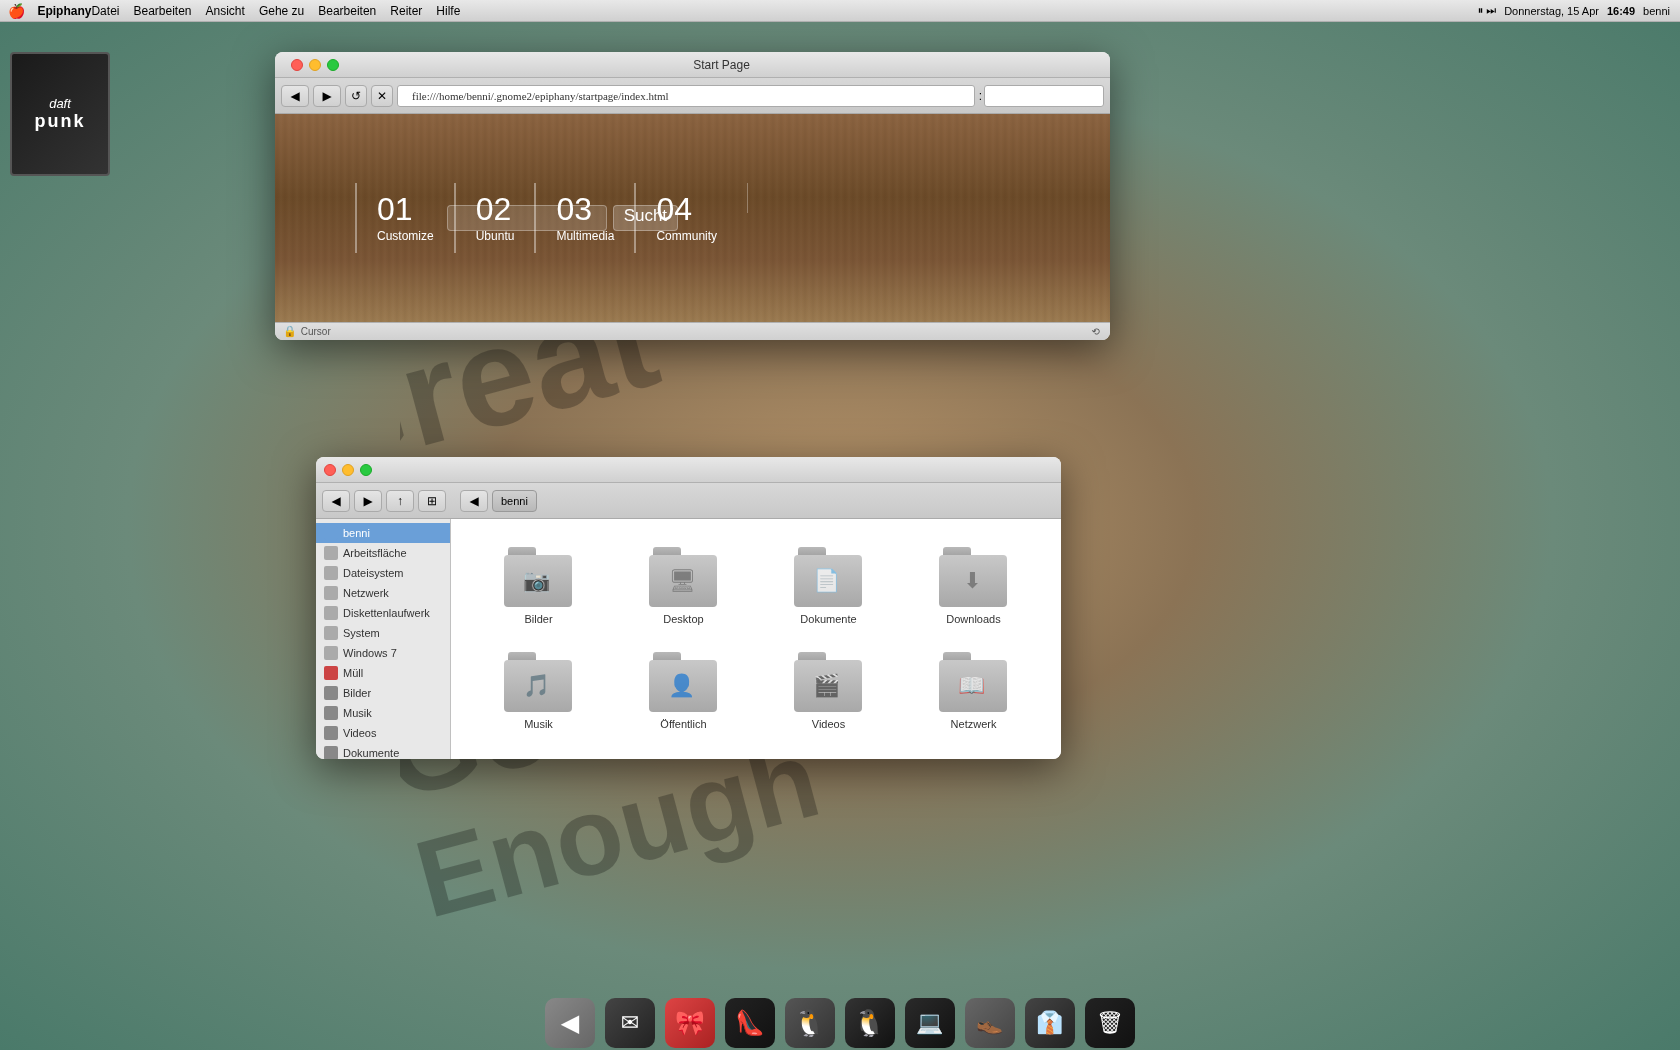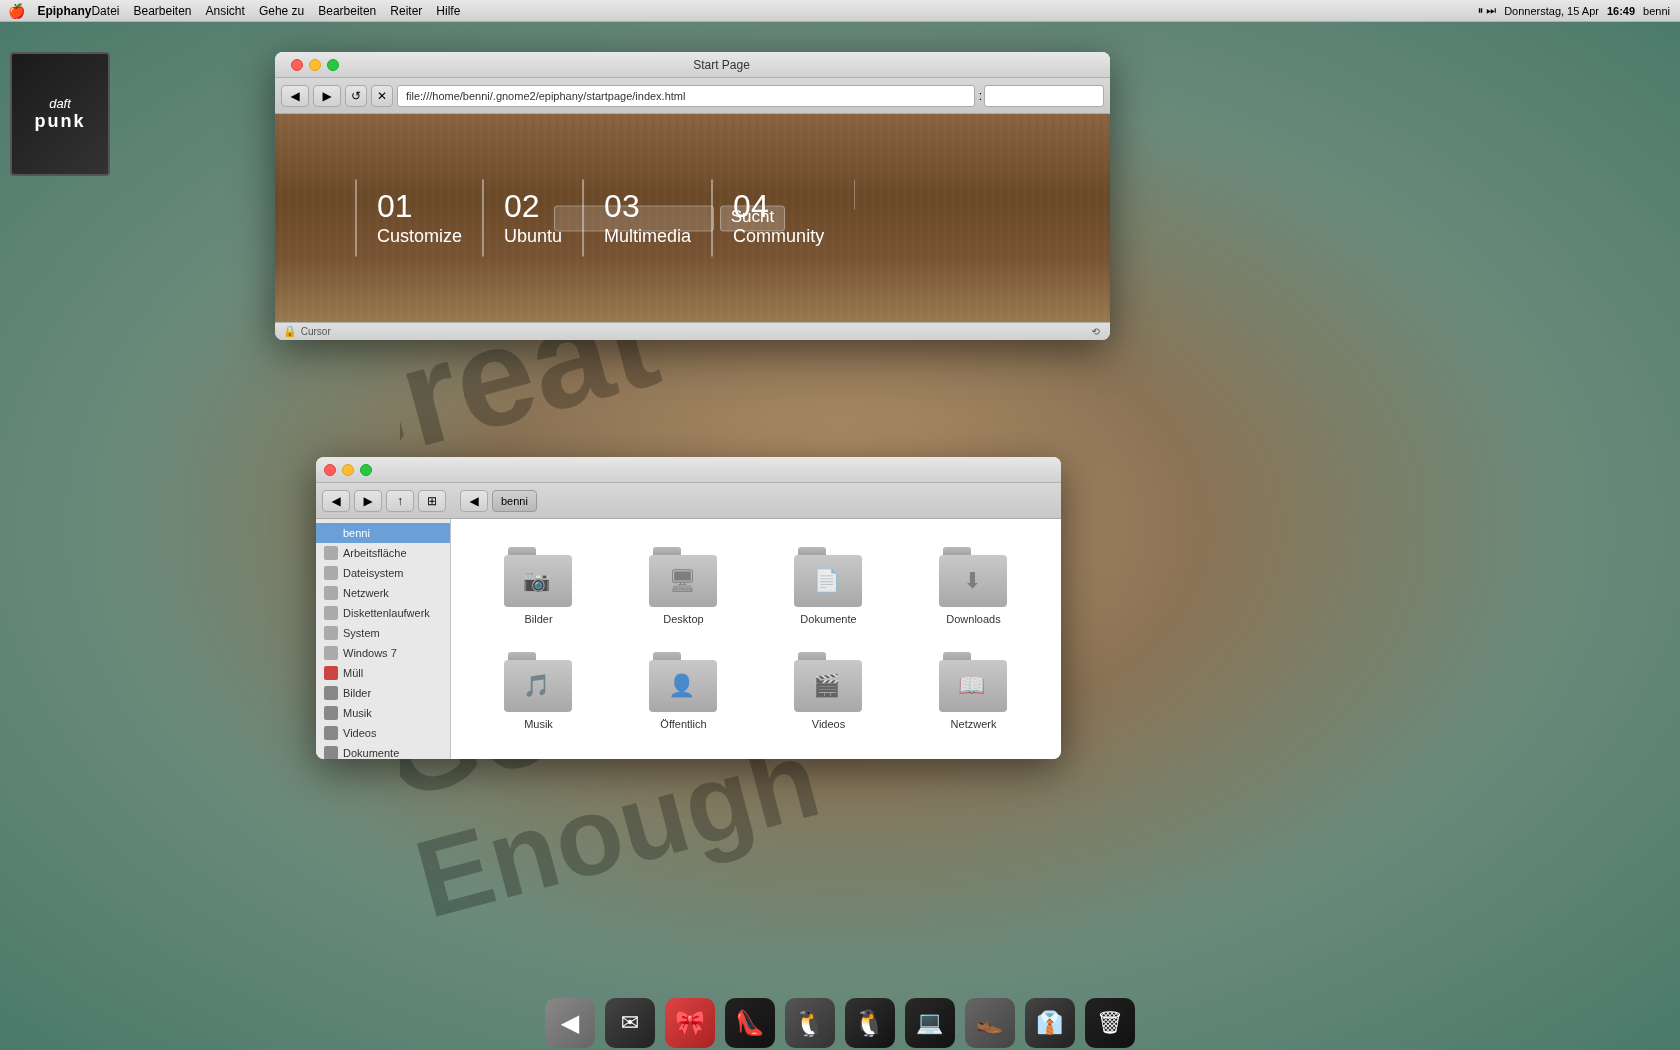--- a/index.html
+++ b/index.html
@@ -159,25 +159,26 @@
       justify-content: center;
       cursor: pointer;
       font-size: 12px;
     }
     .url-bar {
       flex: 1;
       height: 22px;
       background: white;
       border: 1px solid #aaa;
       border-radius: 3px;
-      padding: 0 8px;
+      padding: 0 14px;
       font-size: 11px;
       color: #333;
       display: flex;
       align-items: center;
+      font-family: Liberation Serif, serif;
     }
     .search-box {
       width: 120px;
       height: 22px;
       background: white;
       border: 1px solid #aaa;
       border-radius: 3px;
       display: flex;
       align-items: center;
       padding: 0 4px;
@@ -213,21 +214,21 @@
       color: white;
       border-left: 2px solid rgba(255,255,255,0.4);
       cursor: pointer;
     }
     .nav-section-num {
       font-size: 32px;
       font-weight: 300;
       line-height: 1;
     }
     .nav-section-label {
-      font-size: 18px;
+      font-size: 12px;
       font-weight: 300;
       margin-top: 4px;
     }
     .search-area {
       position: absolute;
       right: 80px;
       top: 50%;
       transform: translateY(-50%);
       display: flex;
       gap: 6px;

